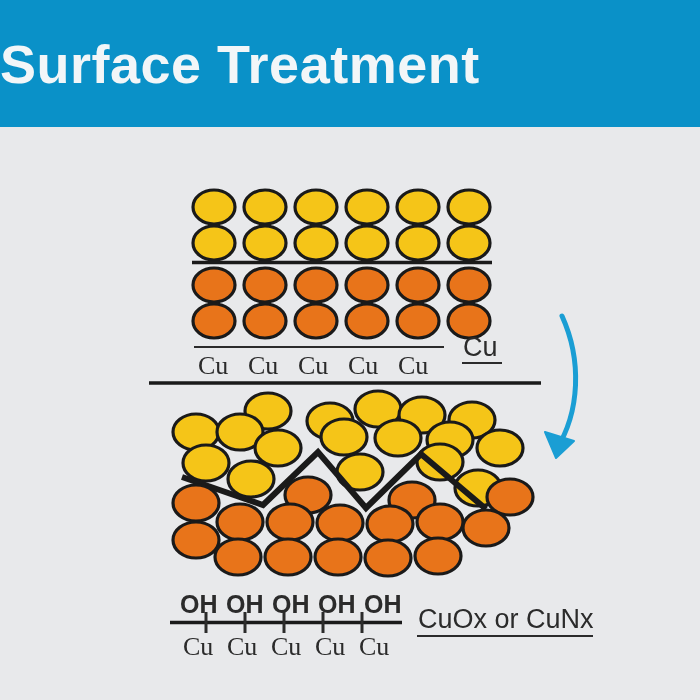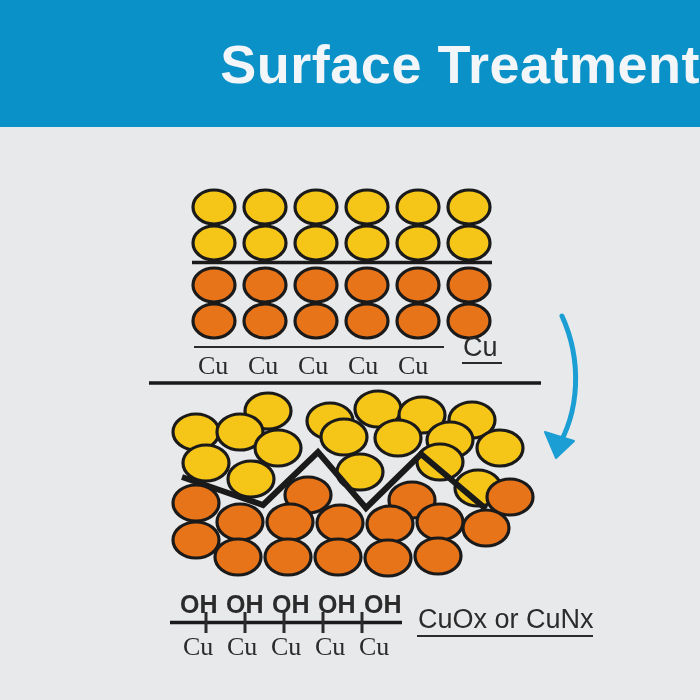--- a/index.html
+++ b/index.html
@@ -21,21 +21,21 @@
   }
   .header-band {
     position: absolute;
     left: 0;
     top: 0;
     width: 700px;
     height: 127px;
     background: #0a91c8;
     display: flex;
     align-items: center;
-    justify-content: flex-end;
+    justify-content: flex-start;
   }
   .header-title {
     color: #f2f6f8;
     font-family: "Liberation Sans", sans-serif;
     font-size: 54px;
     font-weight: bold;
     letter-spacing: 0.5px;
     line-height: 1;
     white-space: nowrap;
   }

